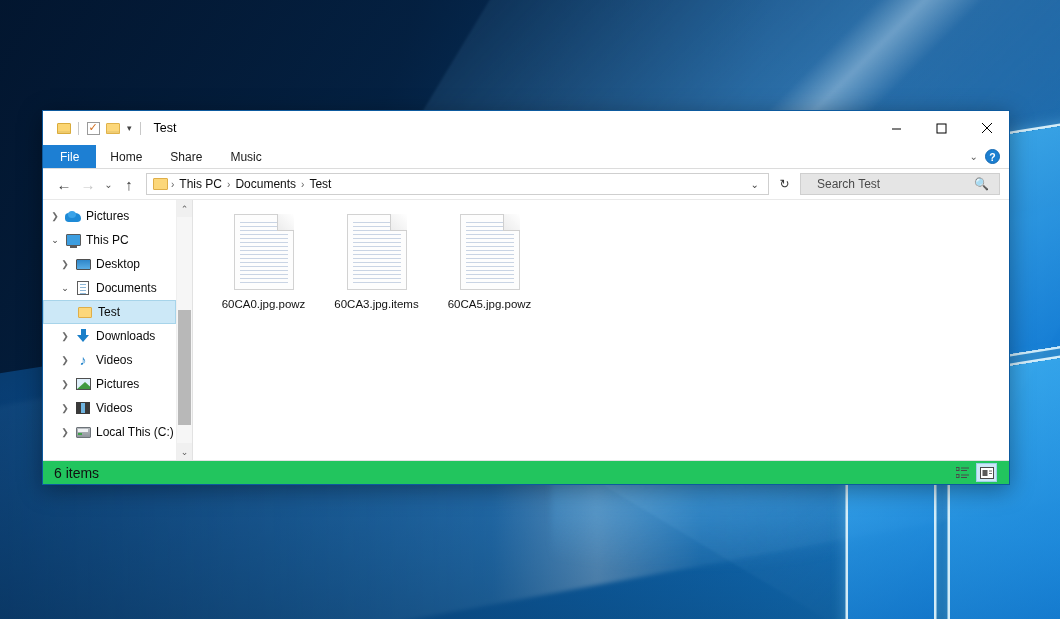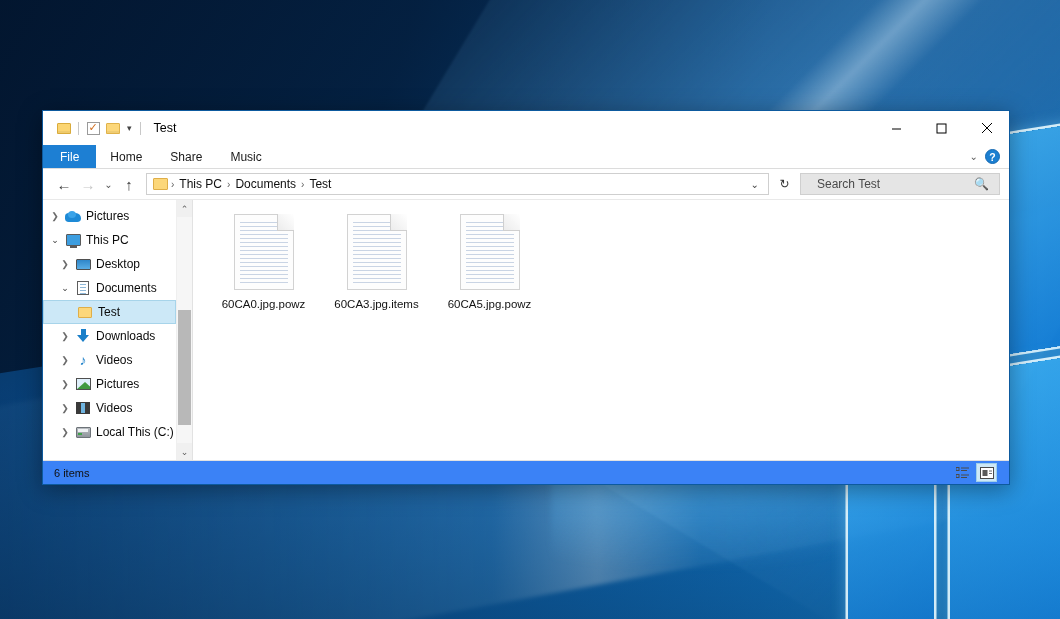--- a/index.html
+++ b/index.html
@@ -317,24 +317,24 @@
   }
   .filename {
     margin-top: 8px; font-size: 11.5px; color: #121212;
     text-align:center; white-space: nowrap;
   }
 
   
   .statusbar {
     height: 24px; flex: 0 0 24px;
     border-top: 1px solid #e2e2e2;
-    background:#3b82f6;
+    background:#22c55e;
     display:flex; align-items:center;
     padding: 0 6px 0 11px;
-    font-size: 11px; color:#111;
+    font-size: 14px; color:#111;
   }
   .viewbtns { margin-left:auto; display:flex; align-items:center; gap: 3px; padding-right: 6px; }
   .viewbtn {
     width: 21px; height: 19px; display:flex; align-items:center; justify-content:center;
     border: 1px solid transparent;
   }
   .viewbtn.active { background:#cde8f7; border: 1px solid #9fd0ea; }
 </style>
 </head>
 <body>

